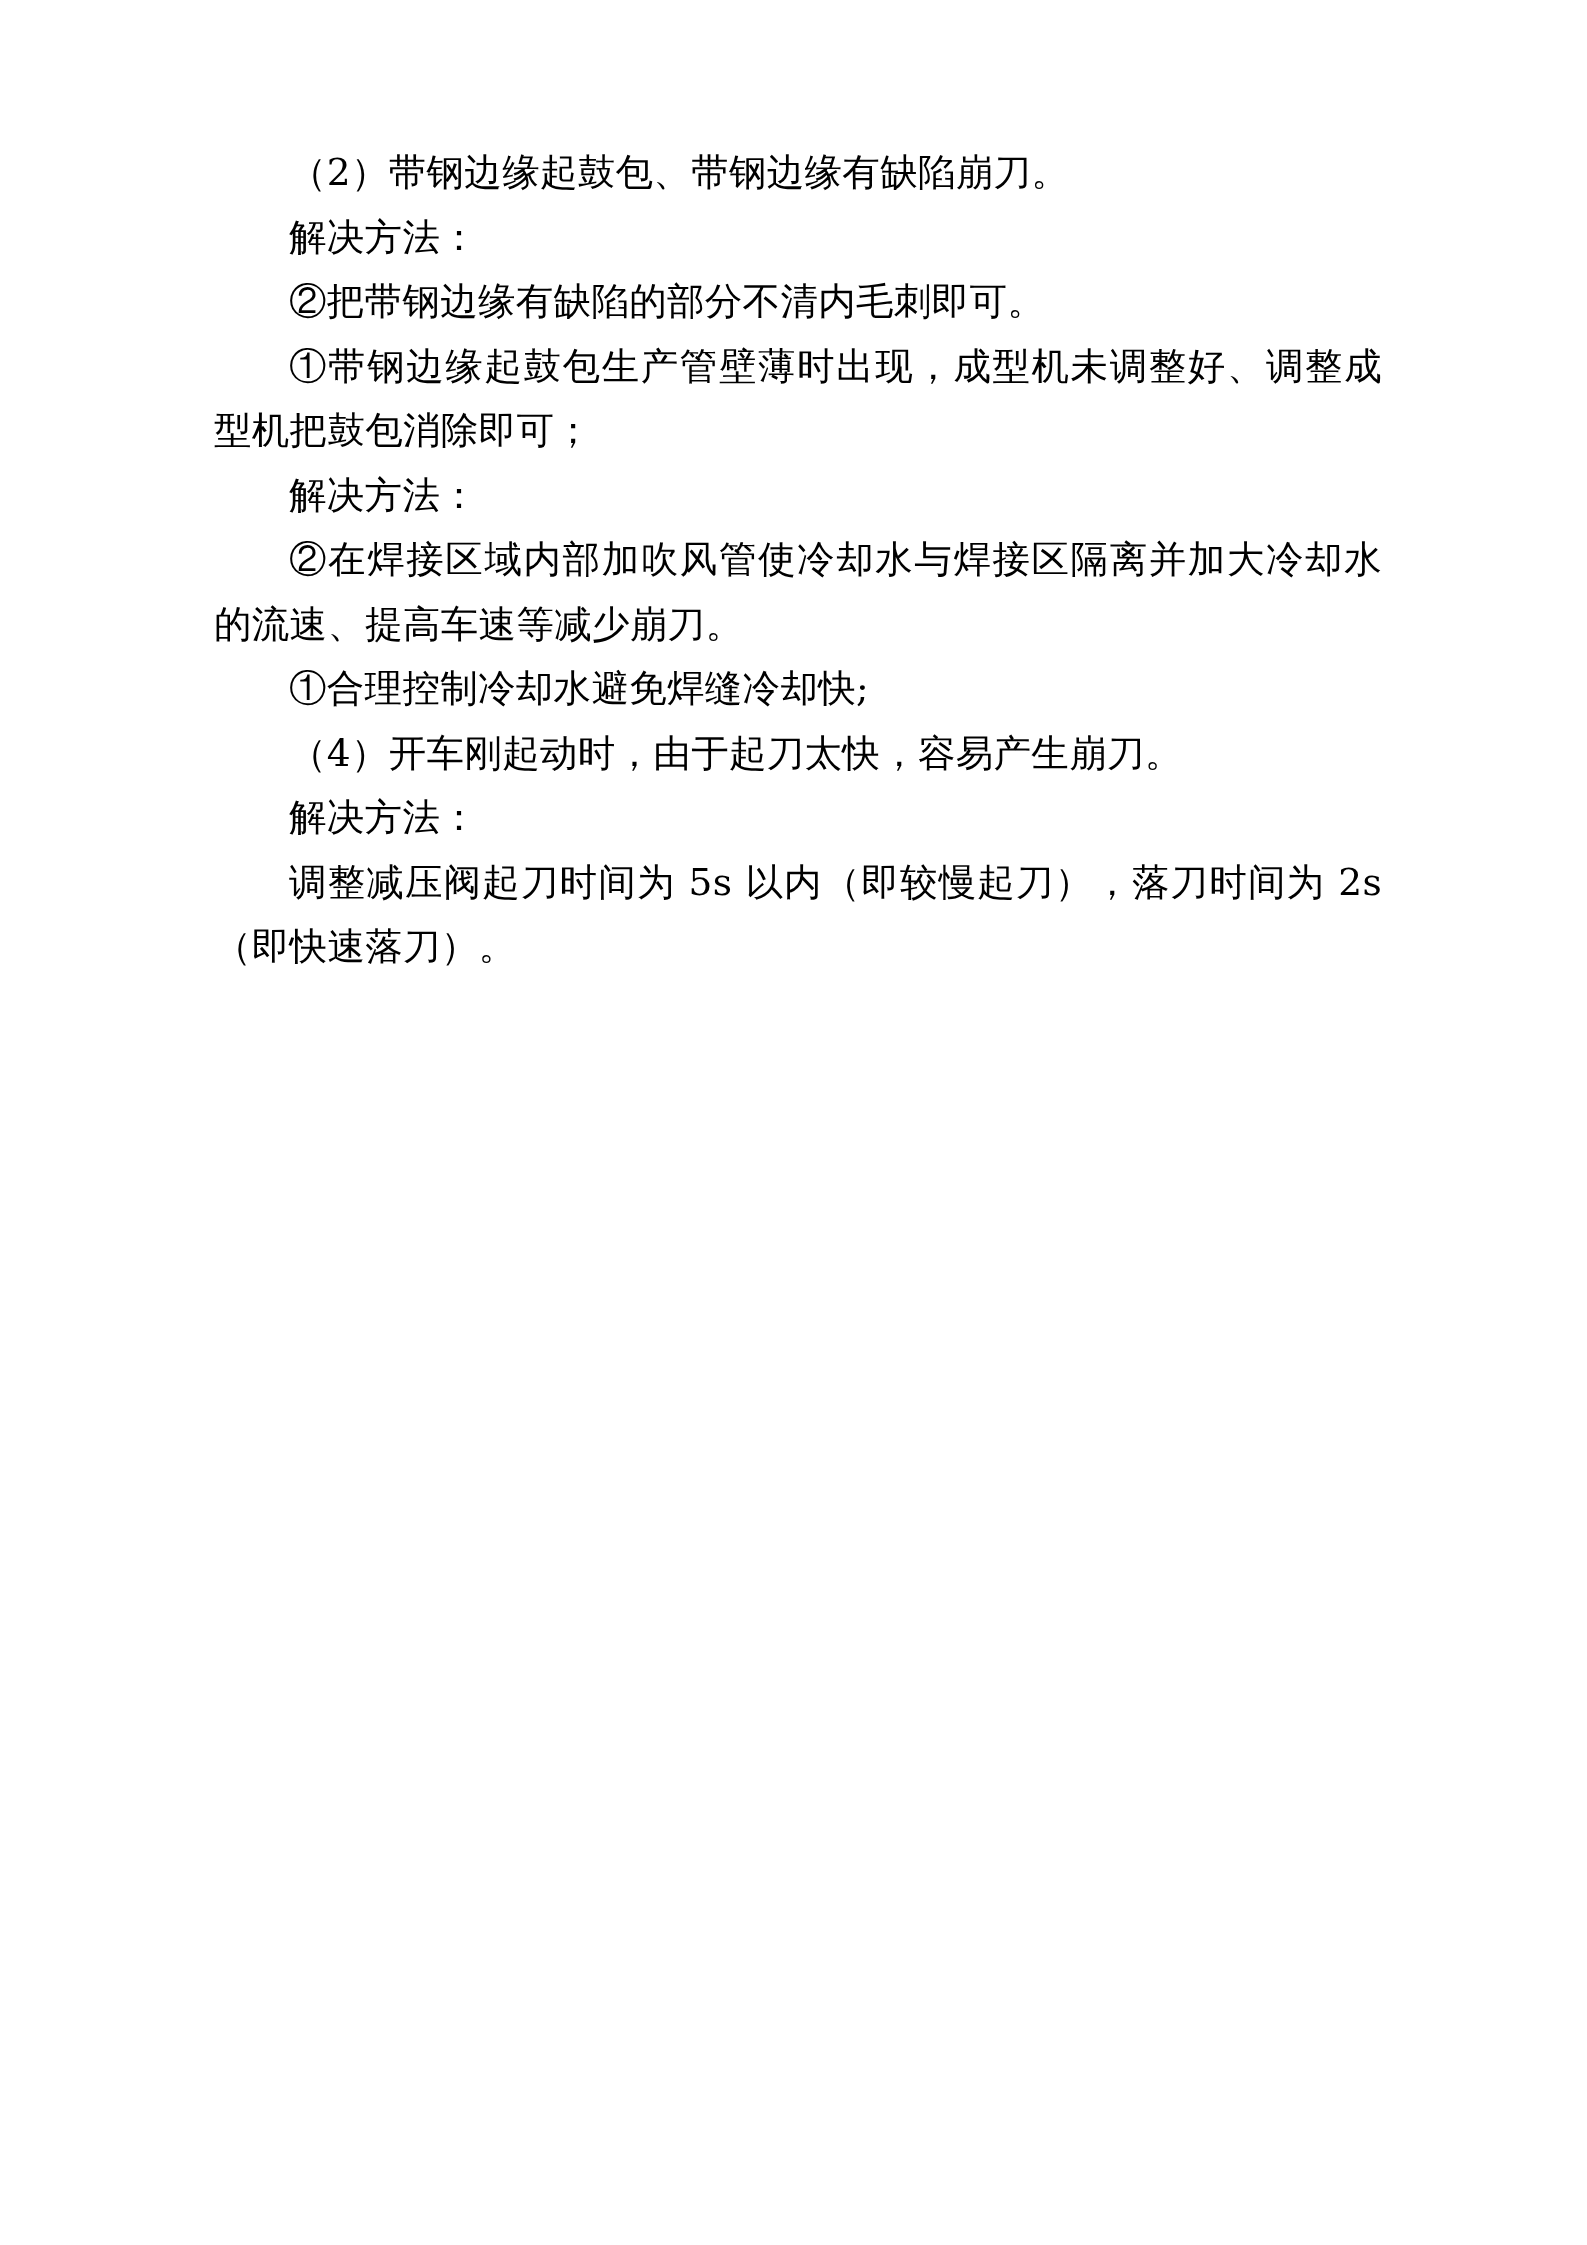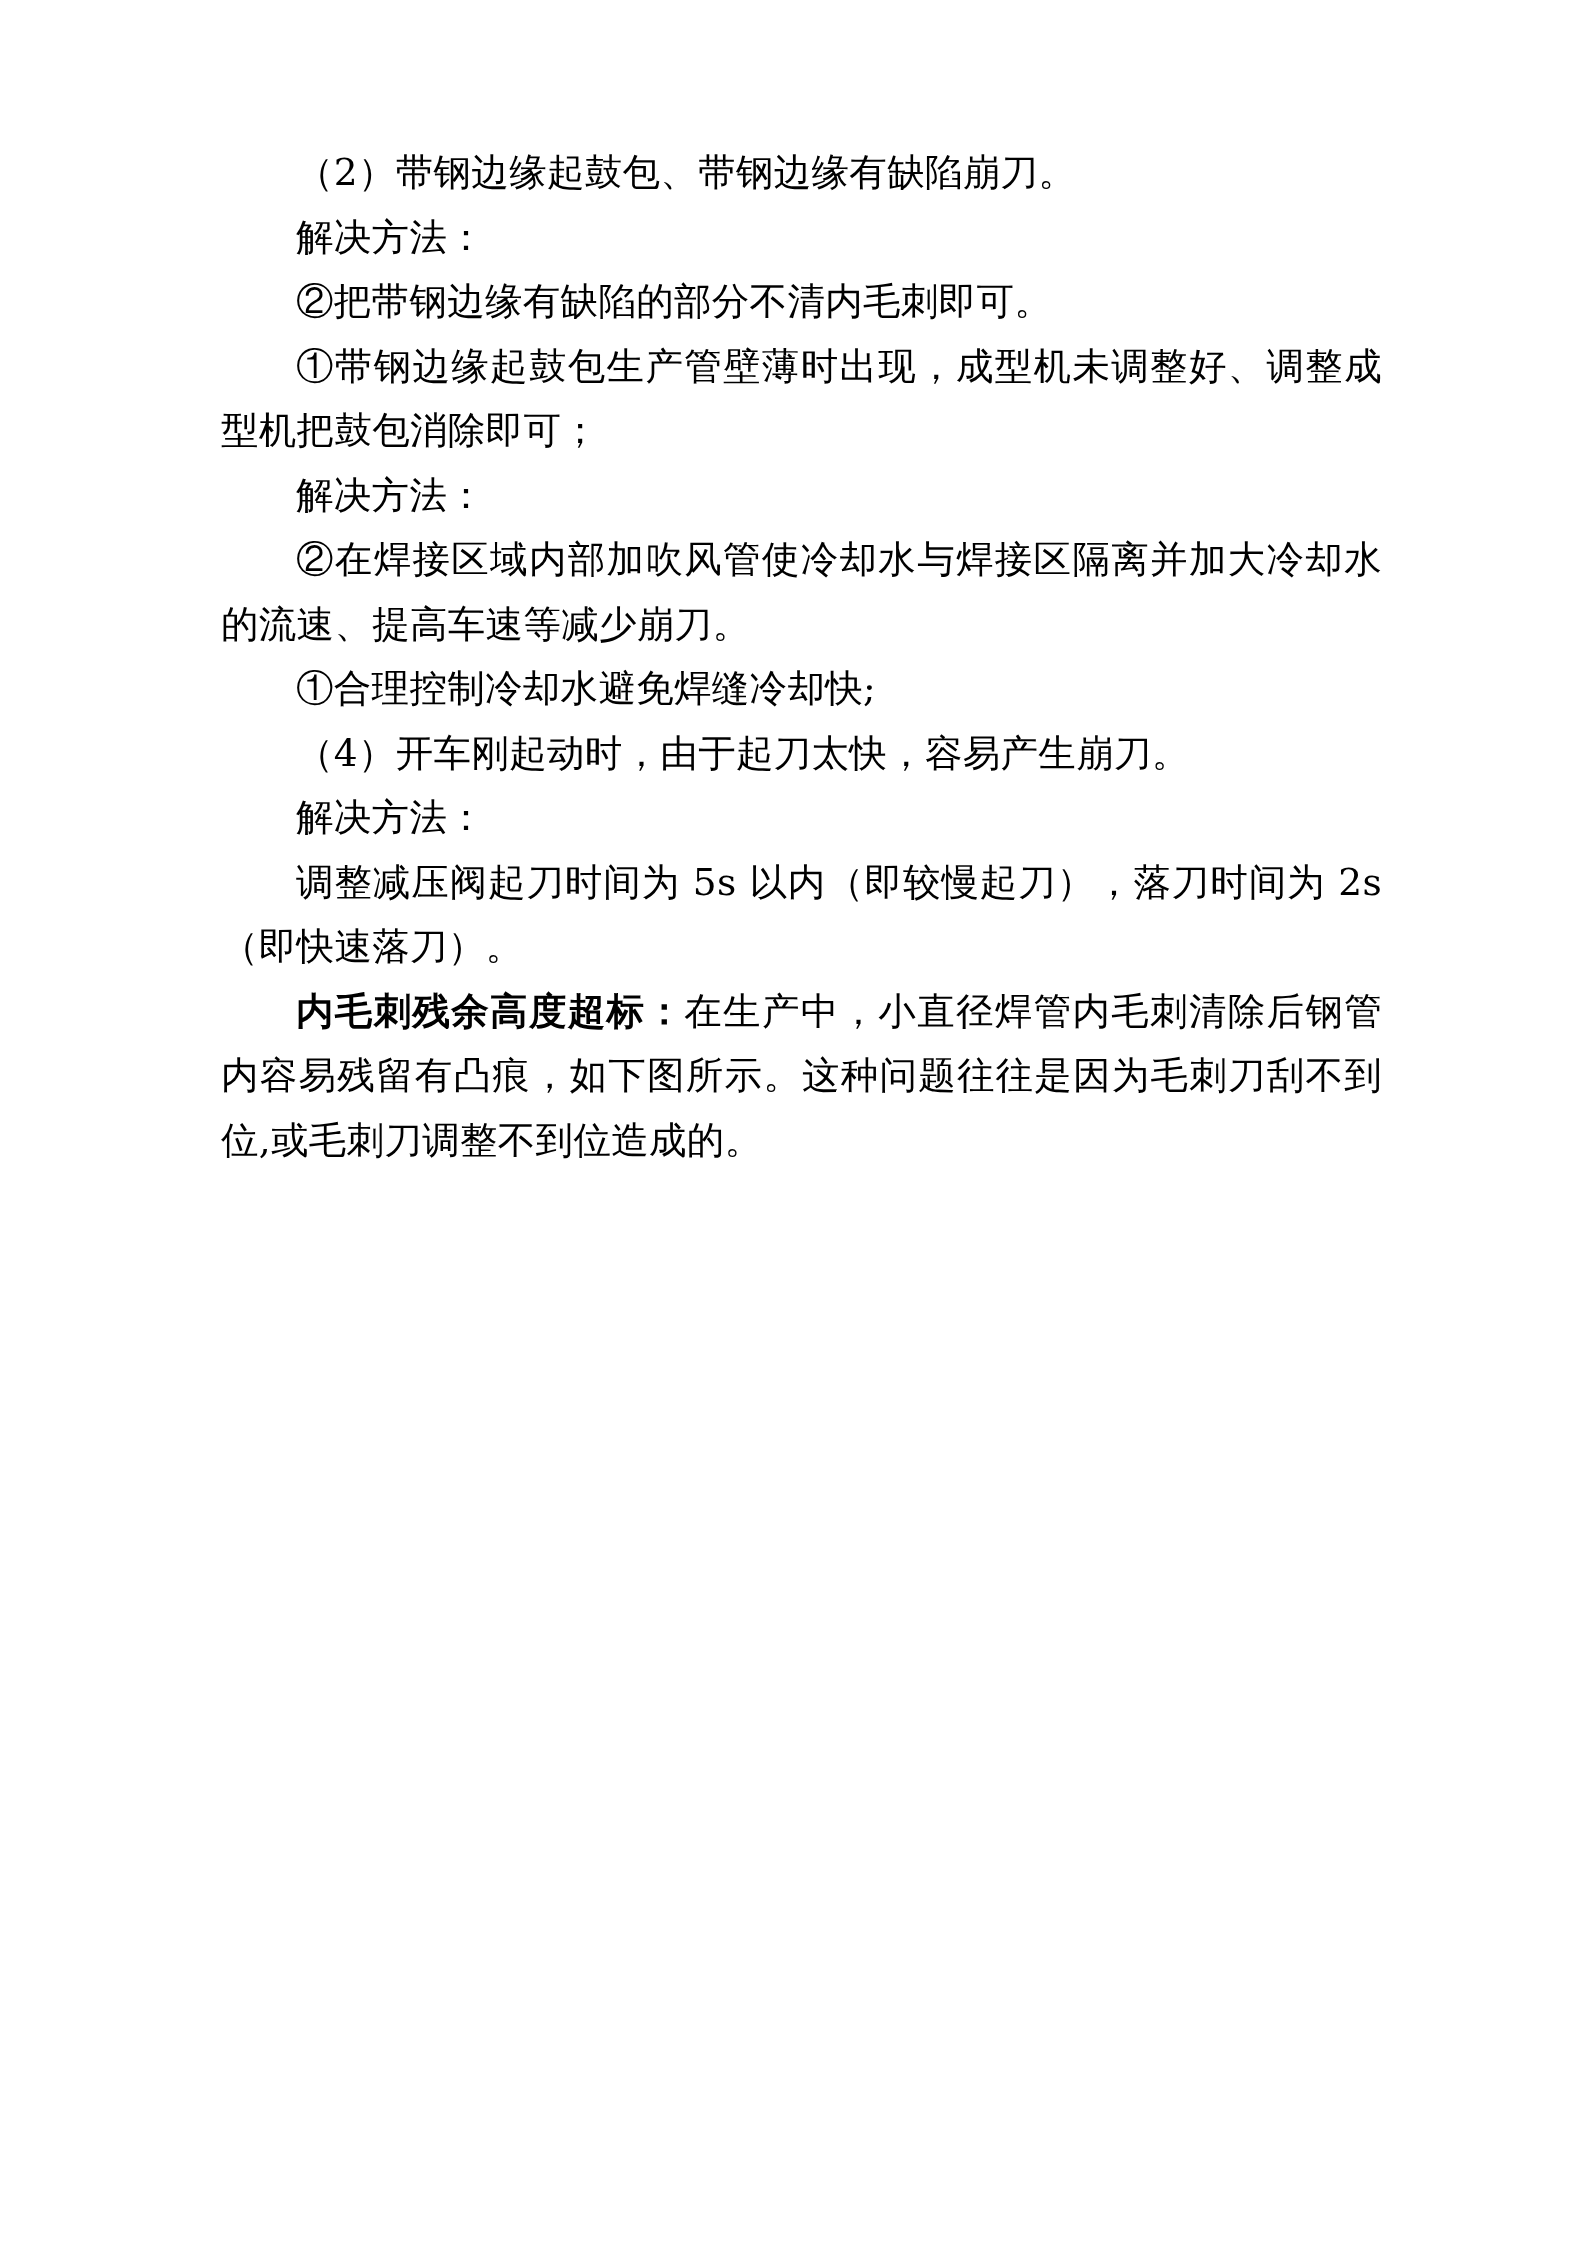--- a/index.html
+++ b/index.html
@@ -23,21 +23,21 @@
     background: #ffffff;
   }
   .body-text {
     font-size: 37.5px;
     line-height: 1.72;
     letter-spacing: 0.3px;
     text-align: justify;
     text-justify: inter-ideograph;
   }
   p.para {
-    margin: 0 0 0 16px;
+    margin: 0 0 0 9px;
     text-indent: 2em;
   }
   .bold-lead {
     font-weight: bold;
   }
 </style>
 </head>
 <body>
 
 <div class="page">
@@ -47,16 +47,15 @@
     <p class="para">解决方法：</p>
     <p class="para">②把带钢边缘有缺陷的部分不清内毛刺即可。</p>
     <p class="para">①带钢边缘起鼓包生产管壁薄时出现，成型机未调整好、调整成型机把鼓包消除即可；</p>
     <p class="para">解决方法：</p>
     <p class="para">②在焊接区域内部加吹风管使冷却水与焊接区隔离并加大冷却水的流速、提高车速等减少崩刀。</p>
     <p class="para">①合理控制冷却水避免焊缝冷却快;</p>
     <p class="para">（4）开车刚起动时，由于起刀太快，容易产生崩刀。</p>
     <p class="para">解决方法：</p>
     <p class="para">调整减压阀起刀时间为 5s 以内（即较慢起刀），落刀时间为 2s（即快速落刀）。</p>
 
-    <p class="para"><span class="bold-lead">内毛刺残余高度超标：</span><span>在生产中，小直径焊管内毛刺清除后钢管内容易残留有凸痕，如下图所示。这种问题往往是因为毛刺刀刮不到位,或毛刺刀调整不到位造成的。</span></p>
 
   </div>
 </div>
 
 </body></html>

